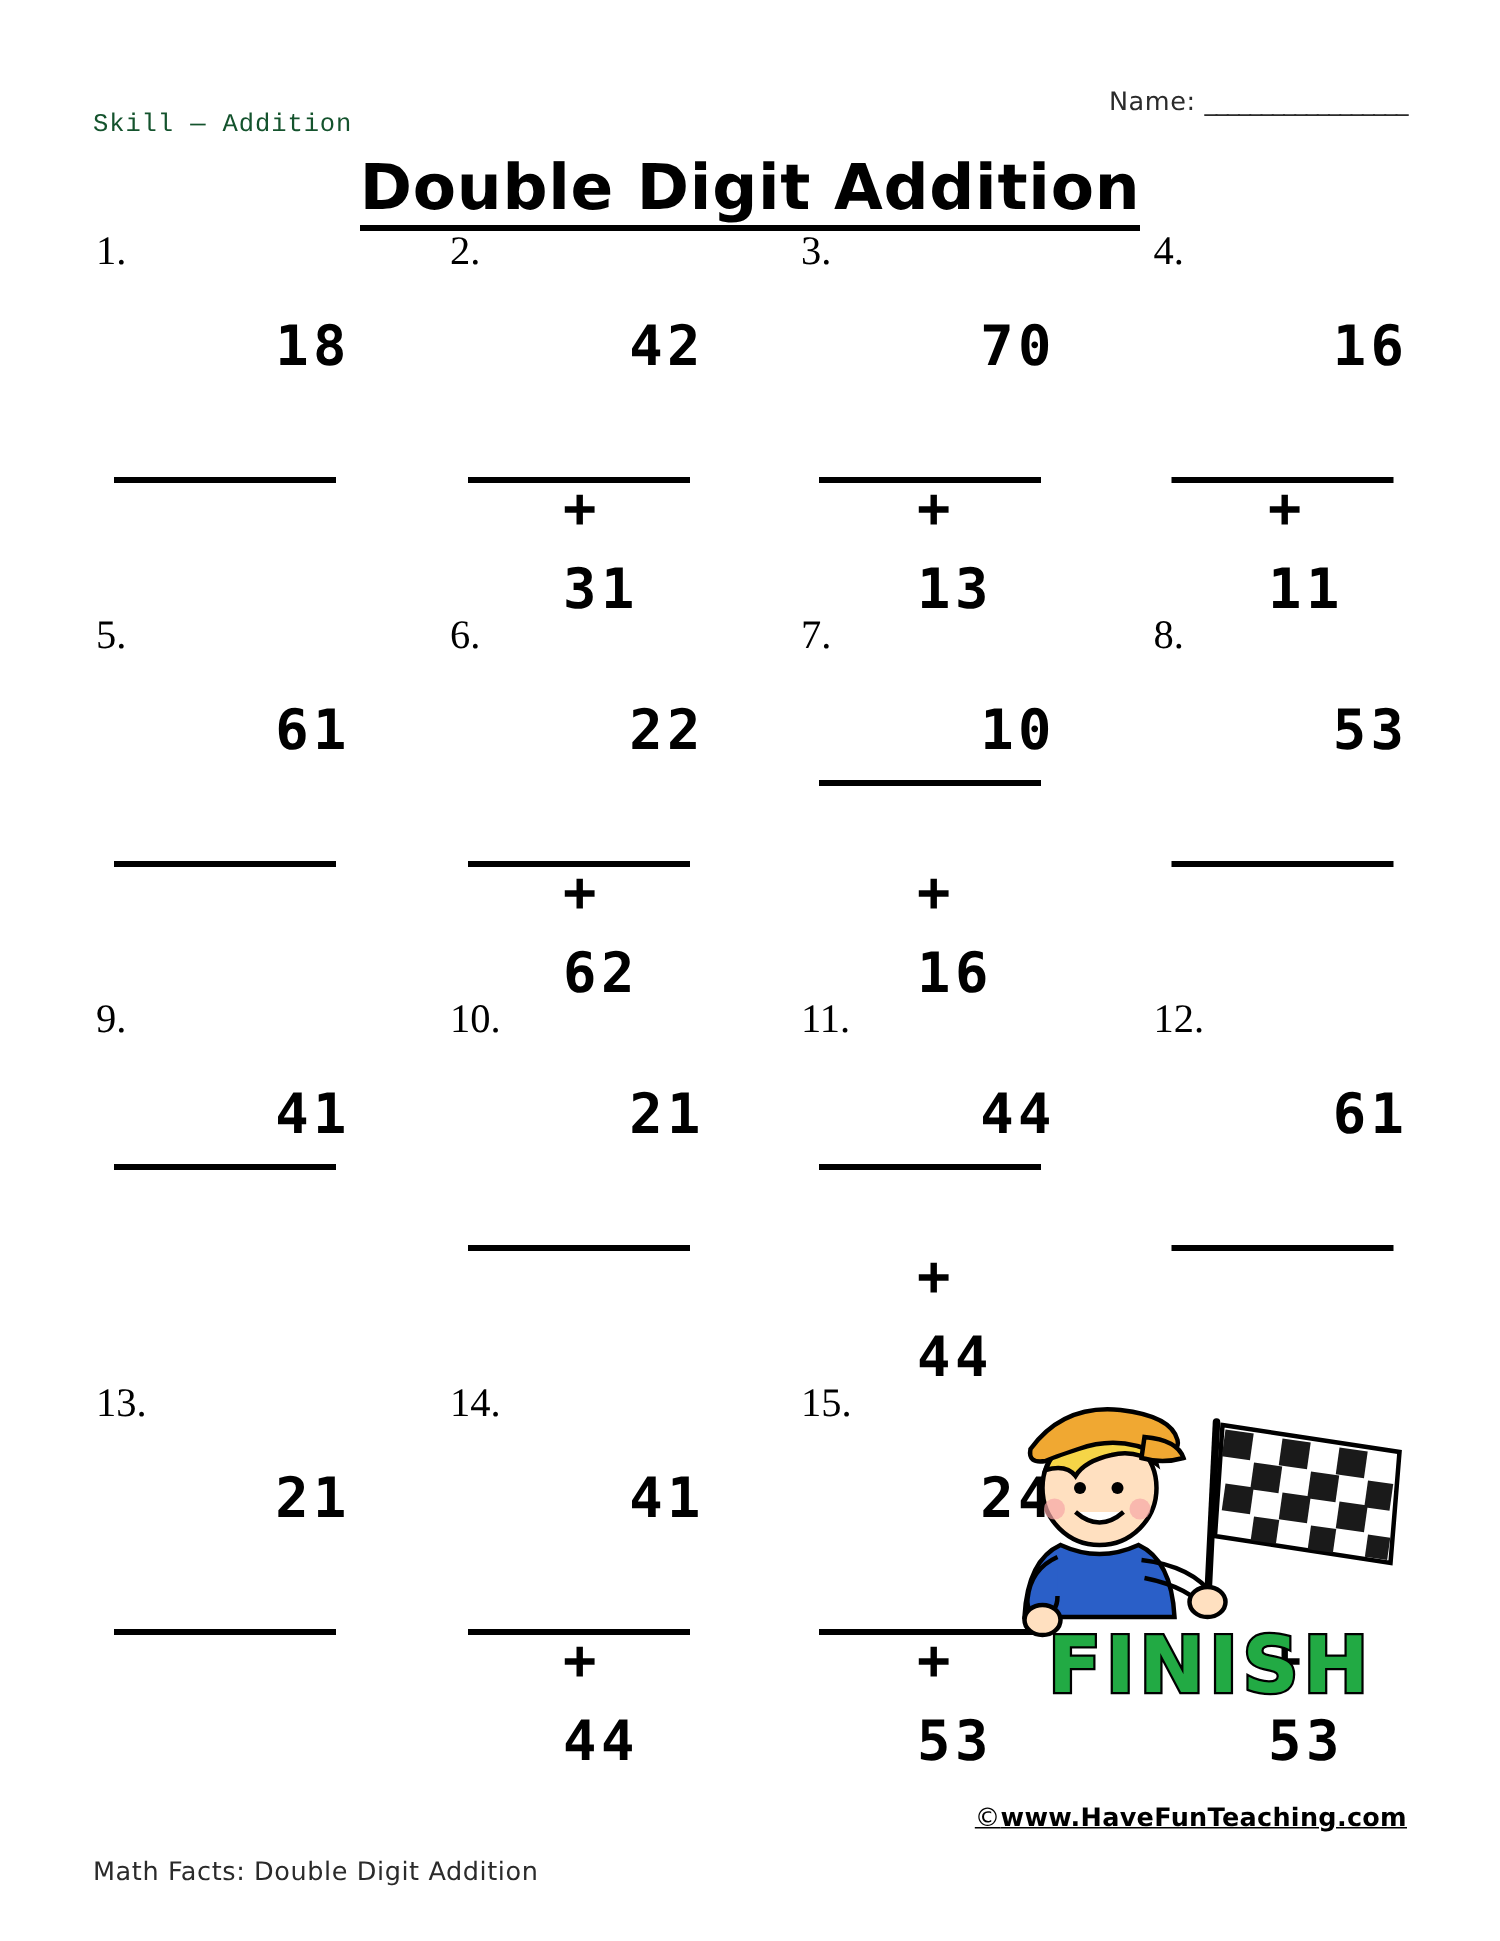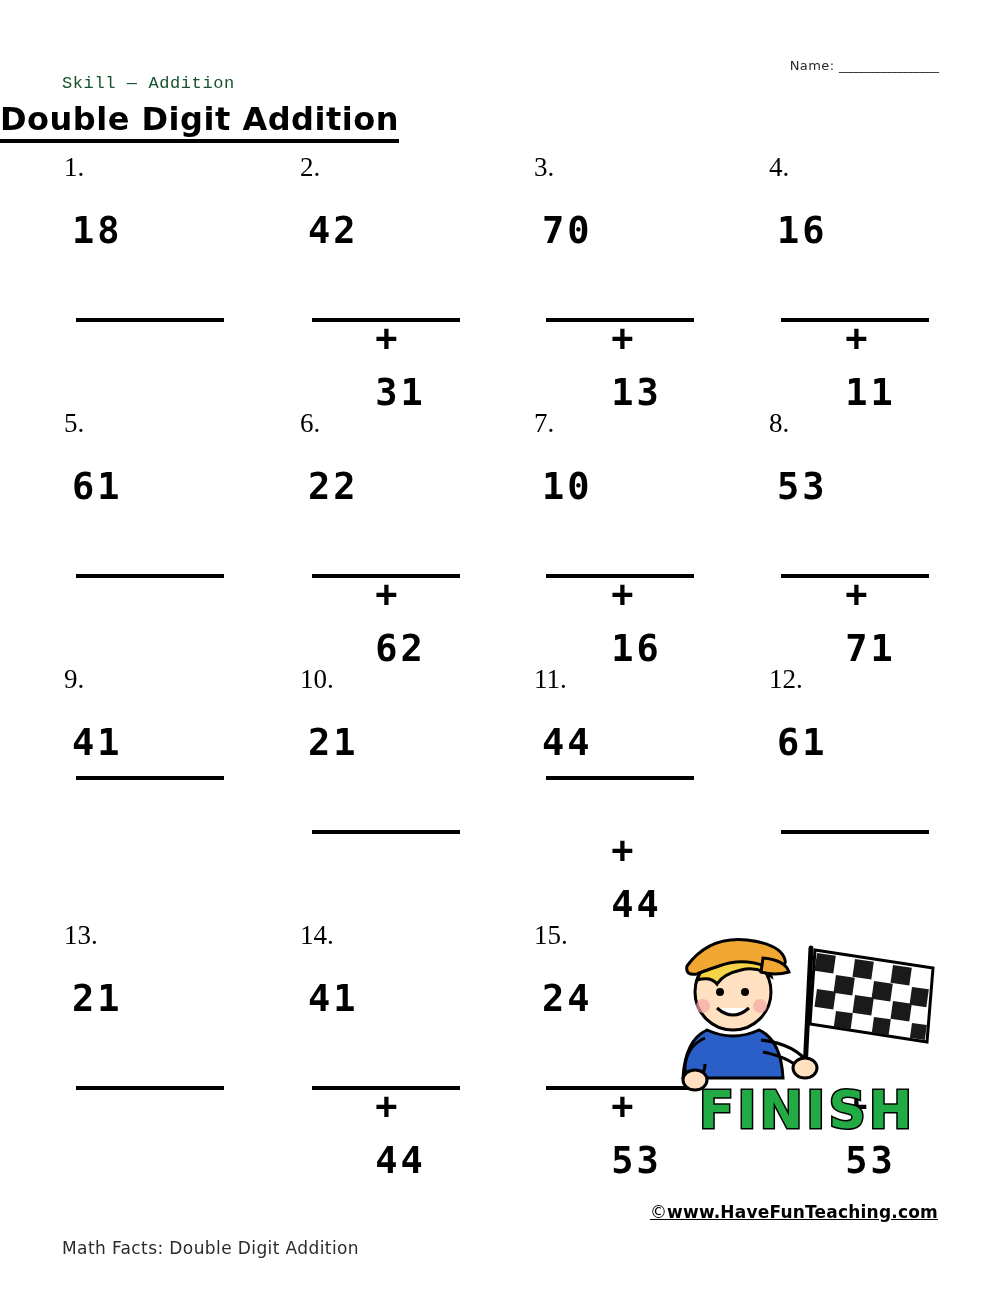--- a/index.html
+++ b/index.html
@@ -38,38 +38,39 @@
     font-family: Liberation Mono, monospace;
     font-size: 17px;
     letter-spacing: 0.6px;
     color: #14532d;
   }
   .name-block {
     position: absolute;
     right: 0;
     top: 0;
     font-family: "DejaVu Sans", sans-serif;
-    font-size: 13px;
+    font-size: 17px;
     letter-spacing: 0.4px;
     color: #2b2b2b;
     white-space: nowrap;
   }
   .name-rule {
     letter-spacing: -1px;
   }
 
   
   .title {
     position: absolute;
     top: 100px;
     left: 0;
     width: 1000px;
+    text-align: center;
     font-family: "DejaVu Sans", sans-serif;
     font-weight: bold;
-    font-size: 32px;
+    font-size: 42px;
     letter-spacing: 0.5px;
   }
   .title span {
     display: inline-block;
     border-bottom: 4px solid #000;
     padding-bottom: 1px;
   }
 
   
   .grid {
@@ -105,20 +106,21 @@
     position: absolute;
     left: 10px;
     top: 52px;
     width: 170px;
   }
   .operand-line {
     font-family: "DejaVu Sans Mono", monospace;
     font-weight: bold;
     font-size: 37px;
     letter-spacing: 3px;
+    text-align: right;
     height: 54px;
     line-height: 54px;
     padding-right: 8px;
     white-space: pre;
   }
   .answer-rule {
     margin-top: 6px;
     margin-left: 4px;
     width: 148px;
     height: 4px;
@@ -254,24 +256,20 @@
             <span>+</span>
             <span>16</span>
           </div>
           <div class="answer-rule"></div>
         </div>
       </div>
       <div class="cell c2">
         <div class="qnum">7.</div>
         <div class="problem">
           <div class="operand-line">10</div>
-          <div class="operand-line">
-            <span>+</span>
-            <span>71</span>
-          </div>
           <div class="answer-rule"></div>
         </div>
       </div>
       <div class="cell c3">
         <div class="qnum">8.</div>
         <div class="problem">
           <div class="operand-line">53</div>
           <div class="operand-line">
             
             

